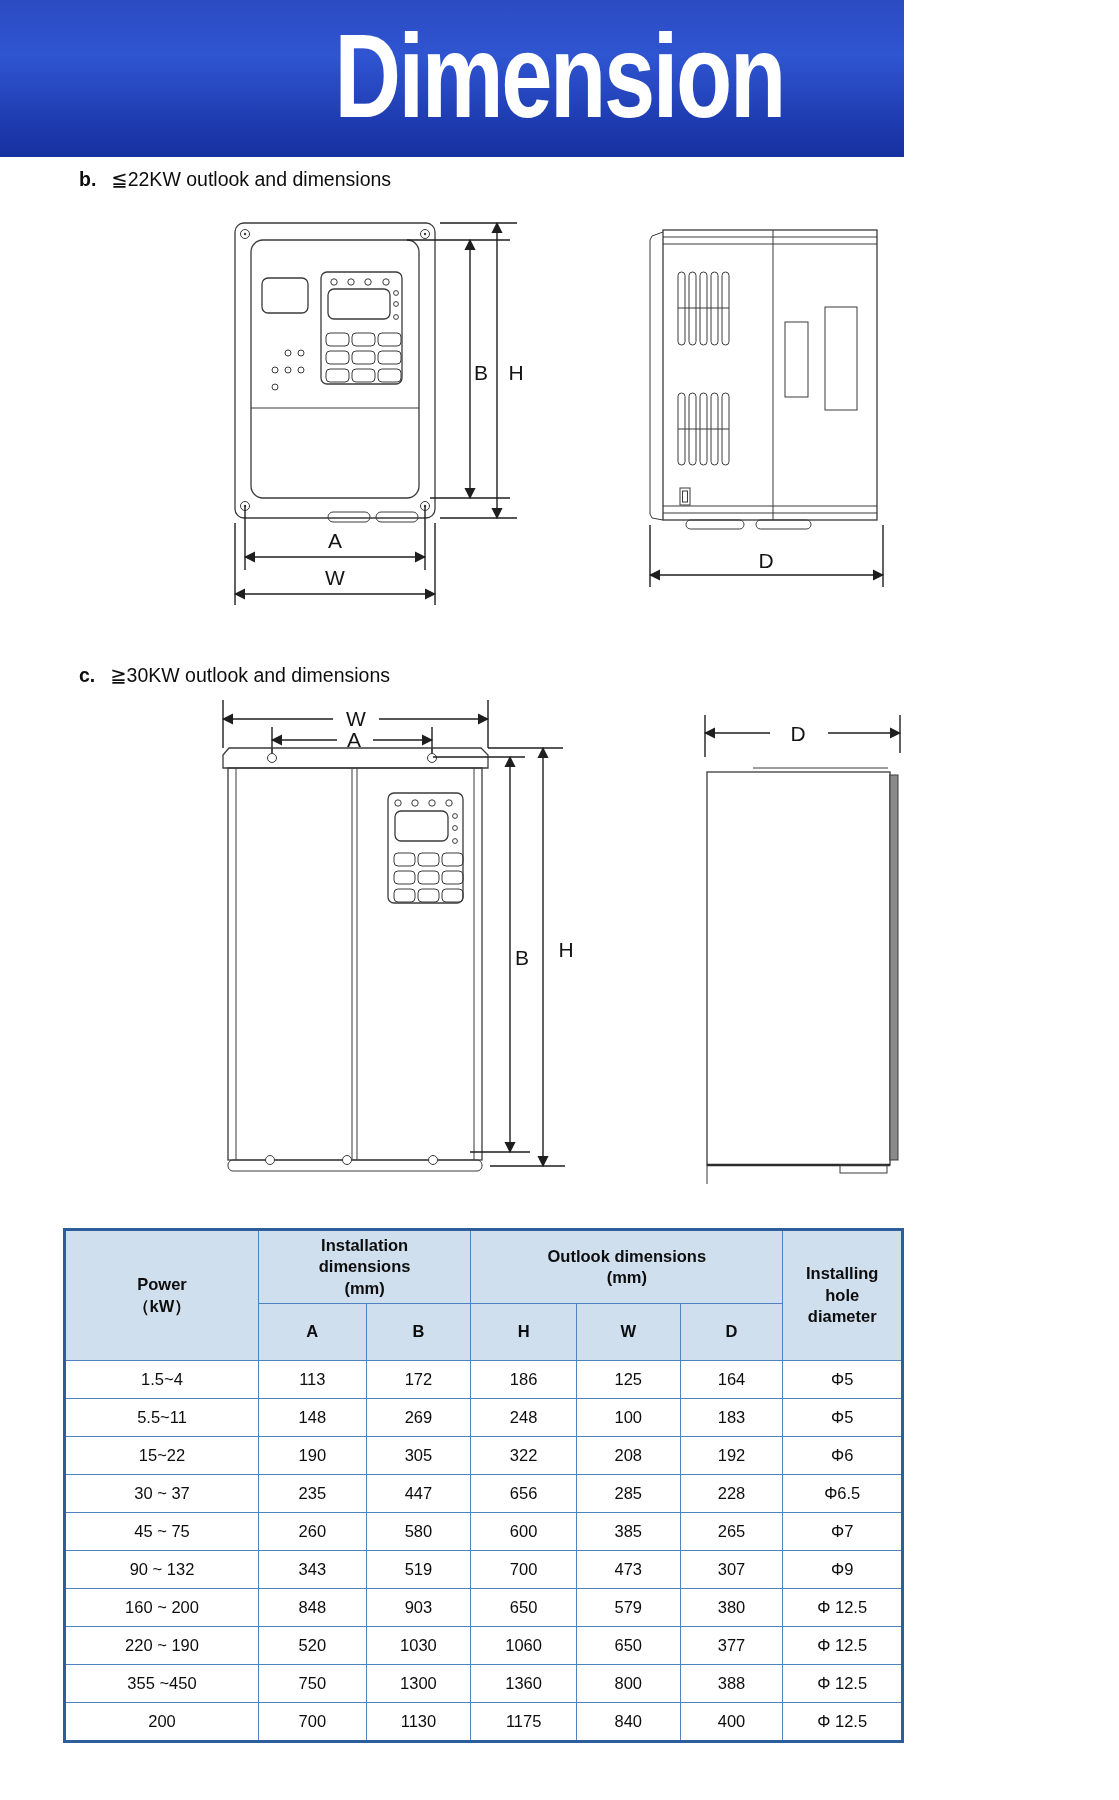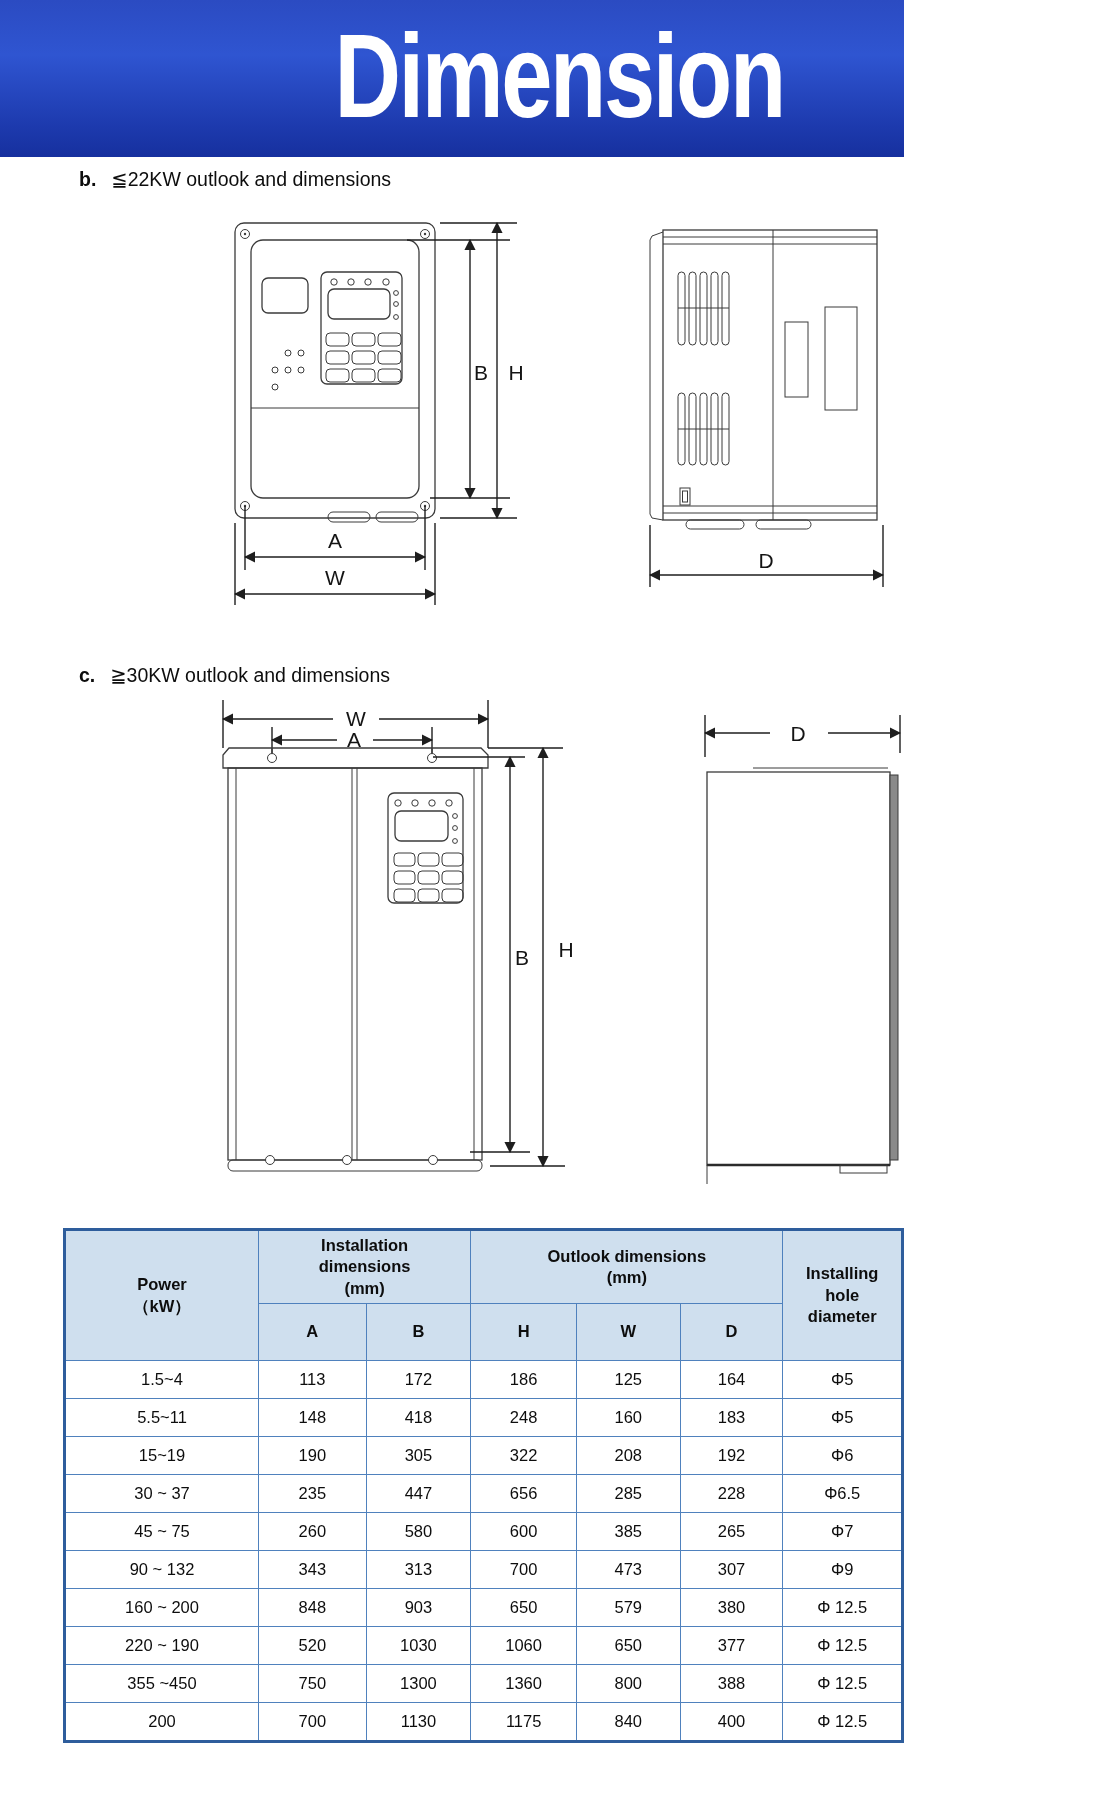--- a/index.html
+++ b/index.html
@@ -335,28 +335,28 @@
           <td>113</td>
           <td>172</td>
           <td>186</td>
           <td>125</td>
           <td>164</td>
           <td>Φ5</td>
       </tr>
       <tr>
         <td>5.5~11</td>
           <td>148</td>
-          <td>418</td>
+          <td>269</td>
           <td>248</td>
-          <td>160</td>
+          <td>100</td>
           <td>183</td>
           <td>Φ5</td>
       </tr>
       <tr>
-        <td>15~19</td>
+        <td>15~22</td>
           <td>190</td>
           <td>305</td>
           <td>322</td>
           <td>208</td>
           <td>192</td>
           <td>Φ6</td>
       </tr>
       <tr>
         <td>30 ~ 37</td>
           <td>235</td>
@@ -371,21 +371,21 @@
           <td>260</td>
           <td>580</td>
           <td>600</td>
           <td>385</td>
           <td>265</td>
           <td>Φ7</td>
       </tr>
       <tr>
         <td>90 ~ 132</td>
           <td>343</td>
-          <td>313</td>
+          <td>519</td>
           <td>700</td>
           <td>473</td>
           <td>307</td>
           <td>Φ9</td>
       </tr>
       <tr>
         <td>160 ~ 200</td>
           <td>848</td>
           <td>903</td>
           <td>650</td>

